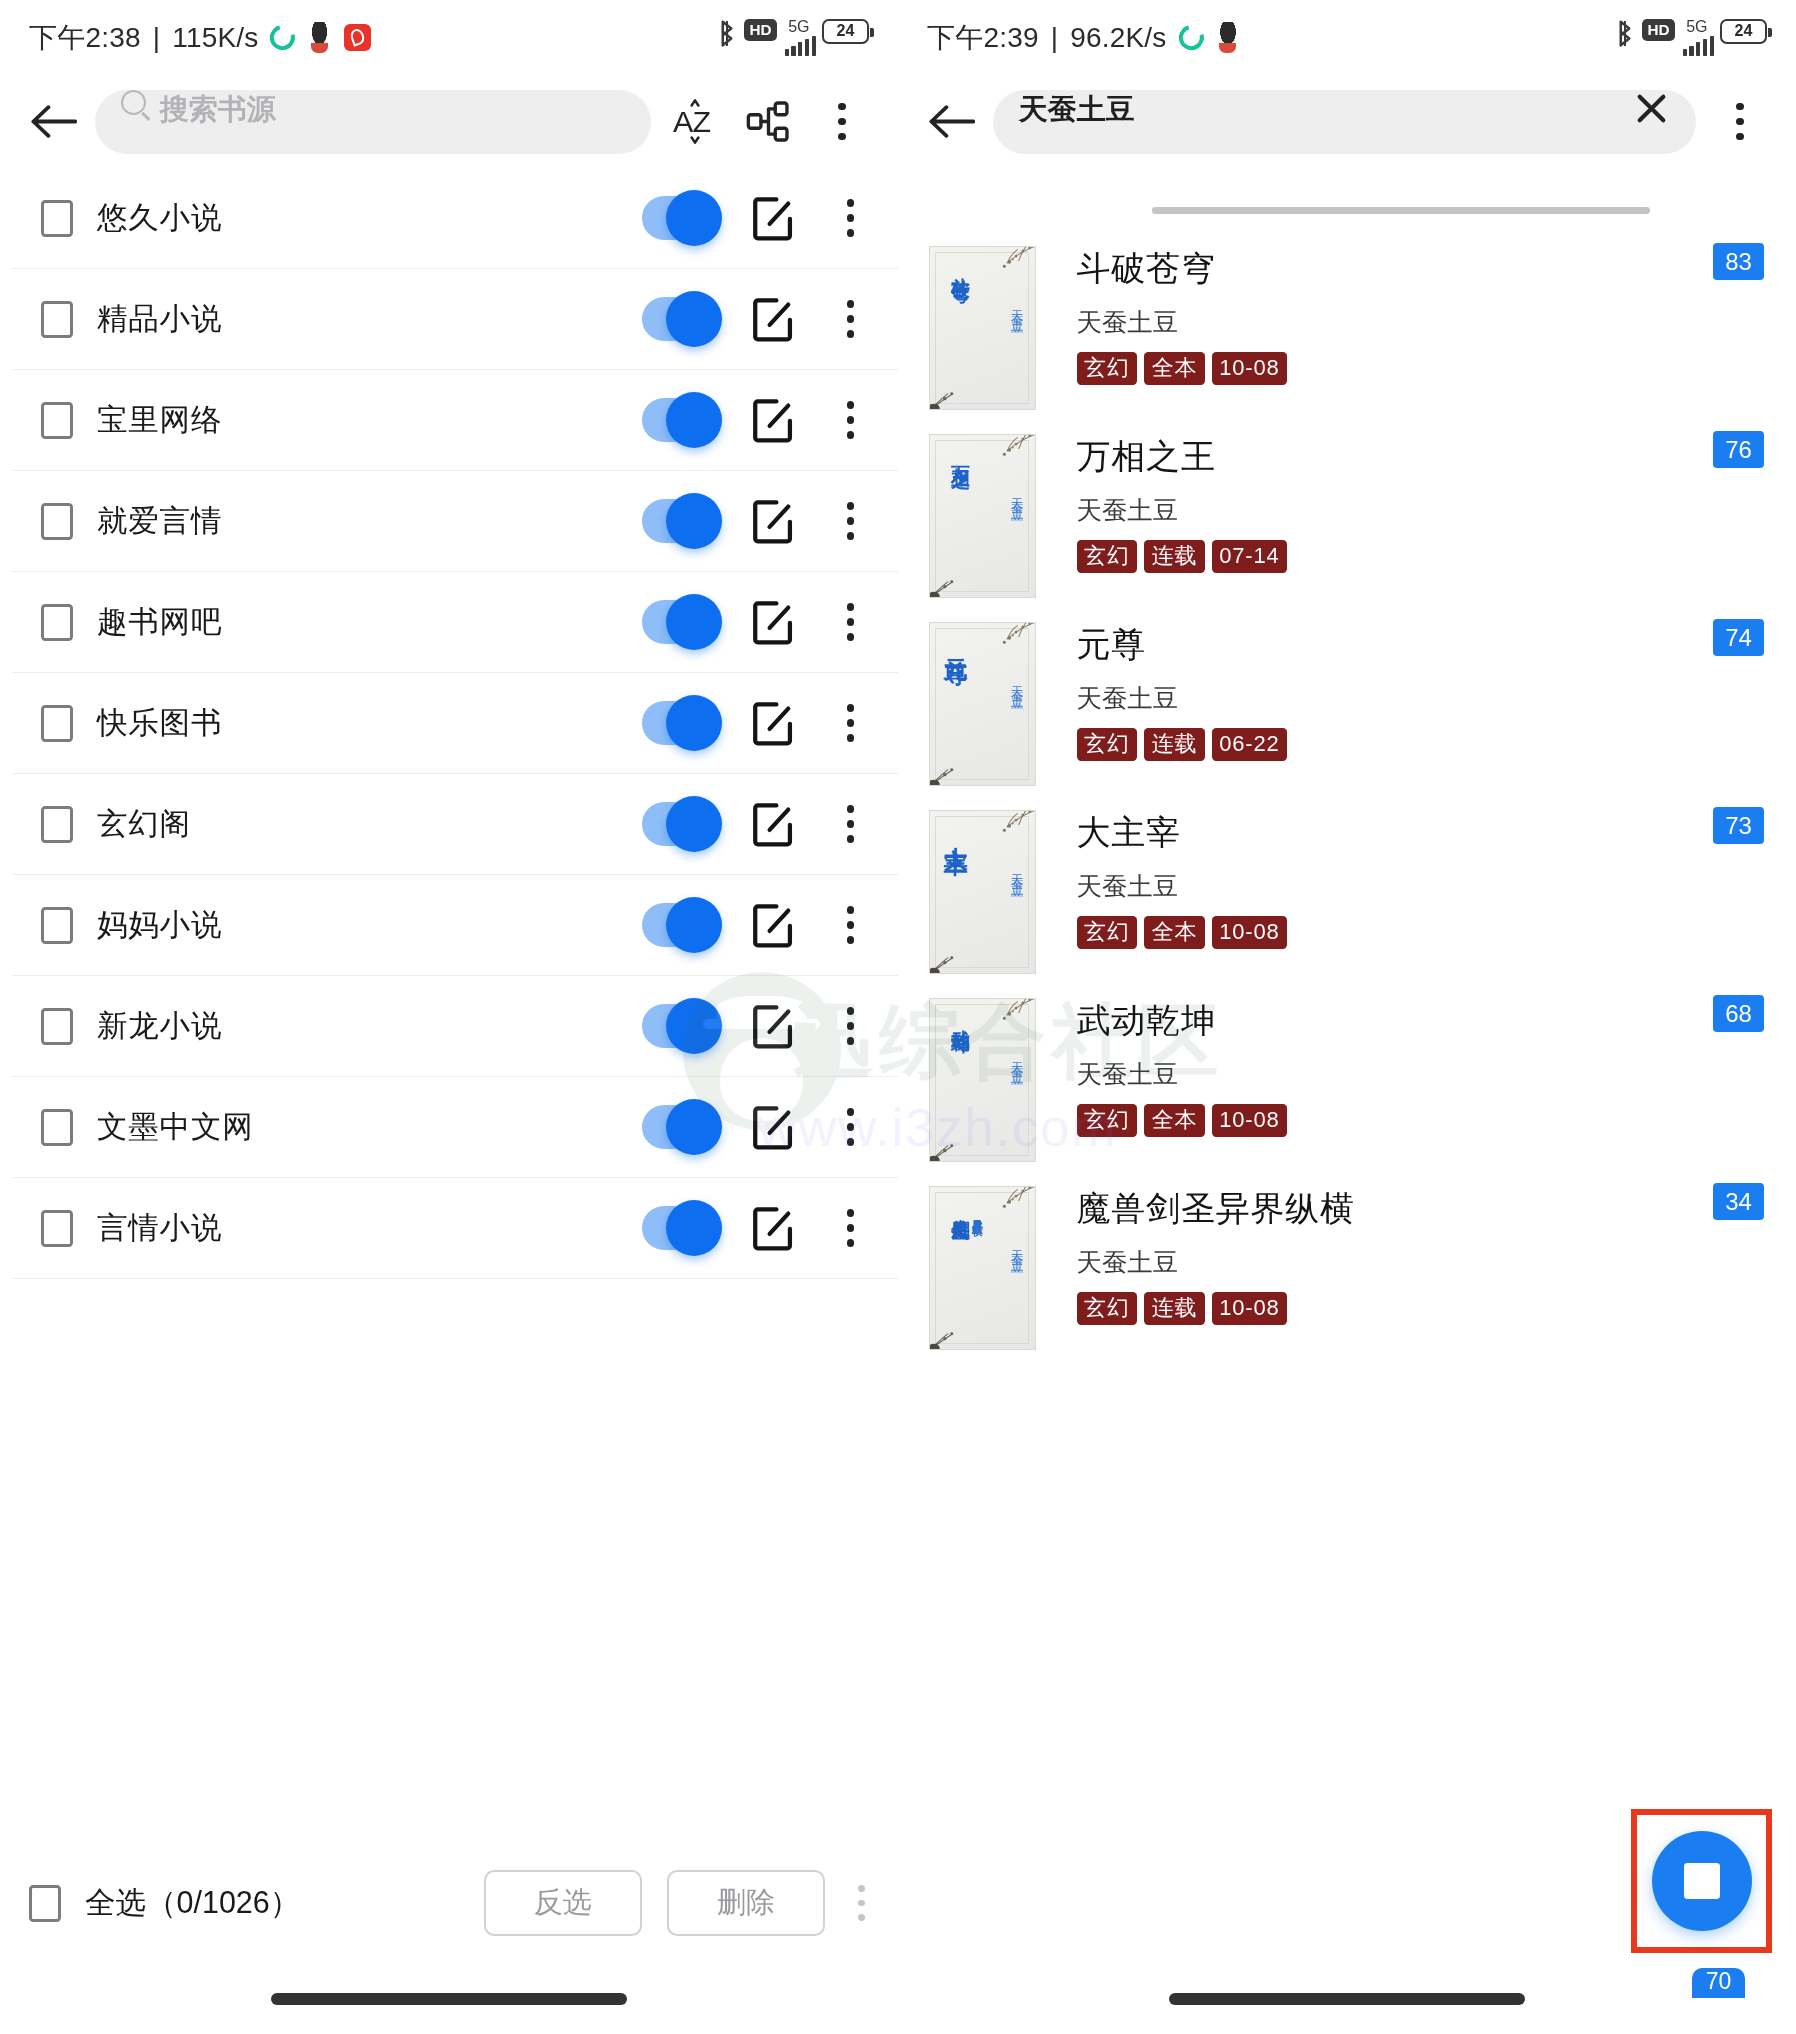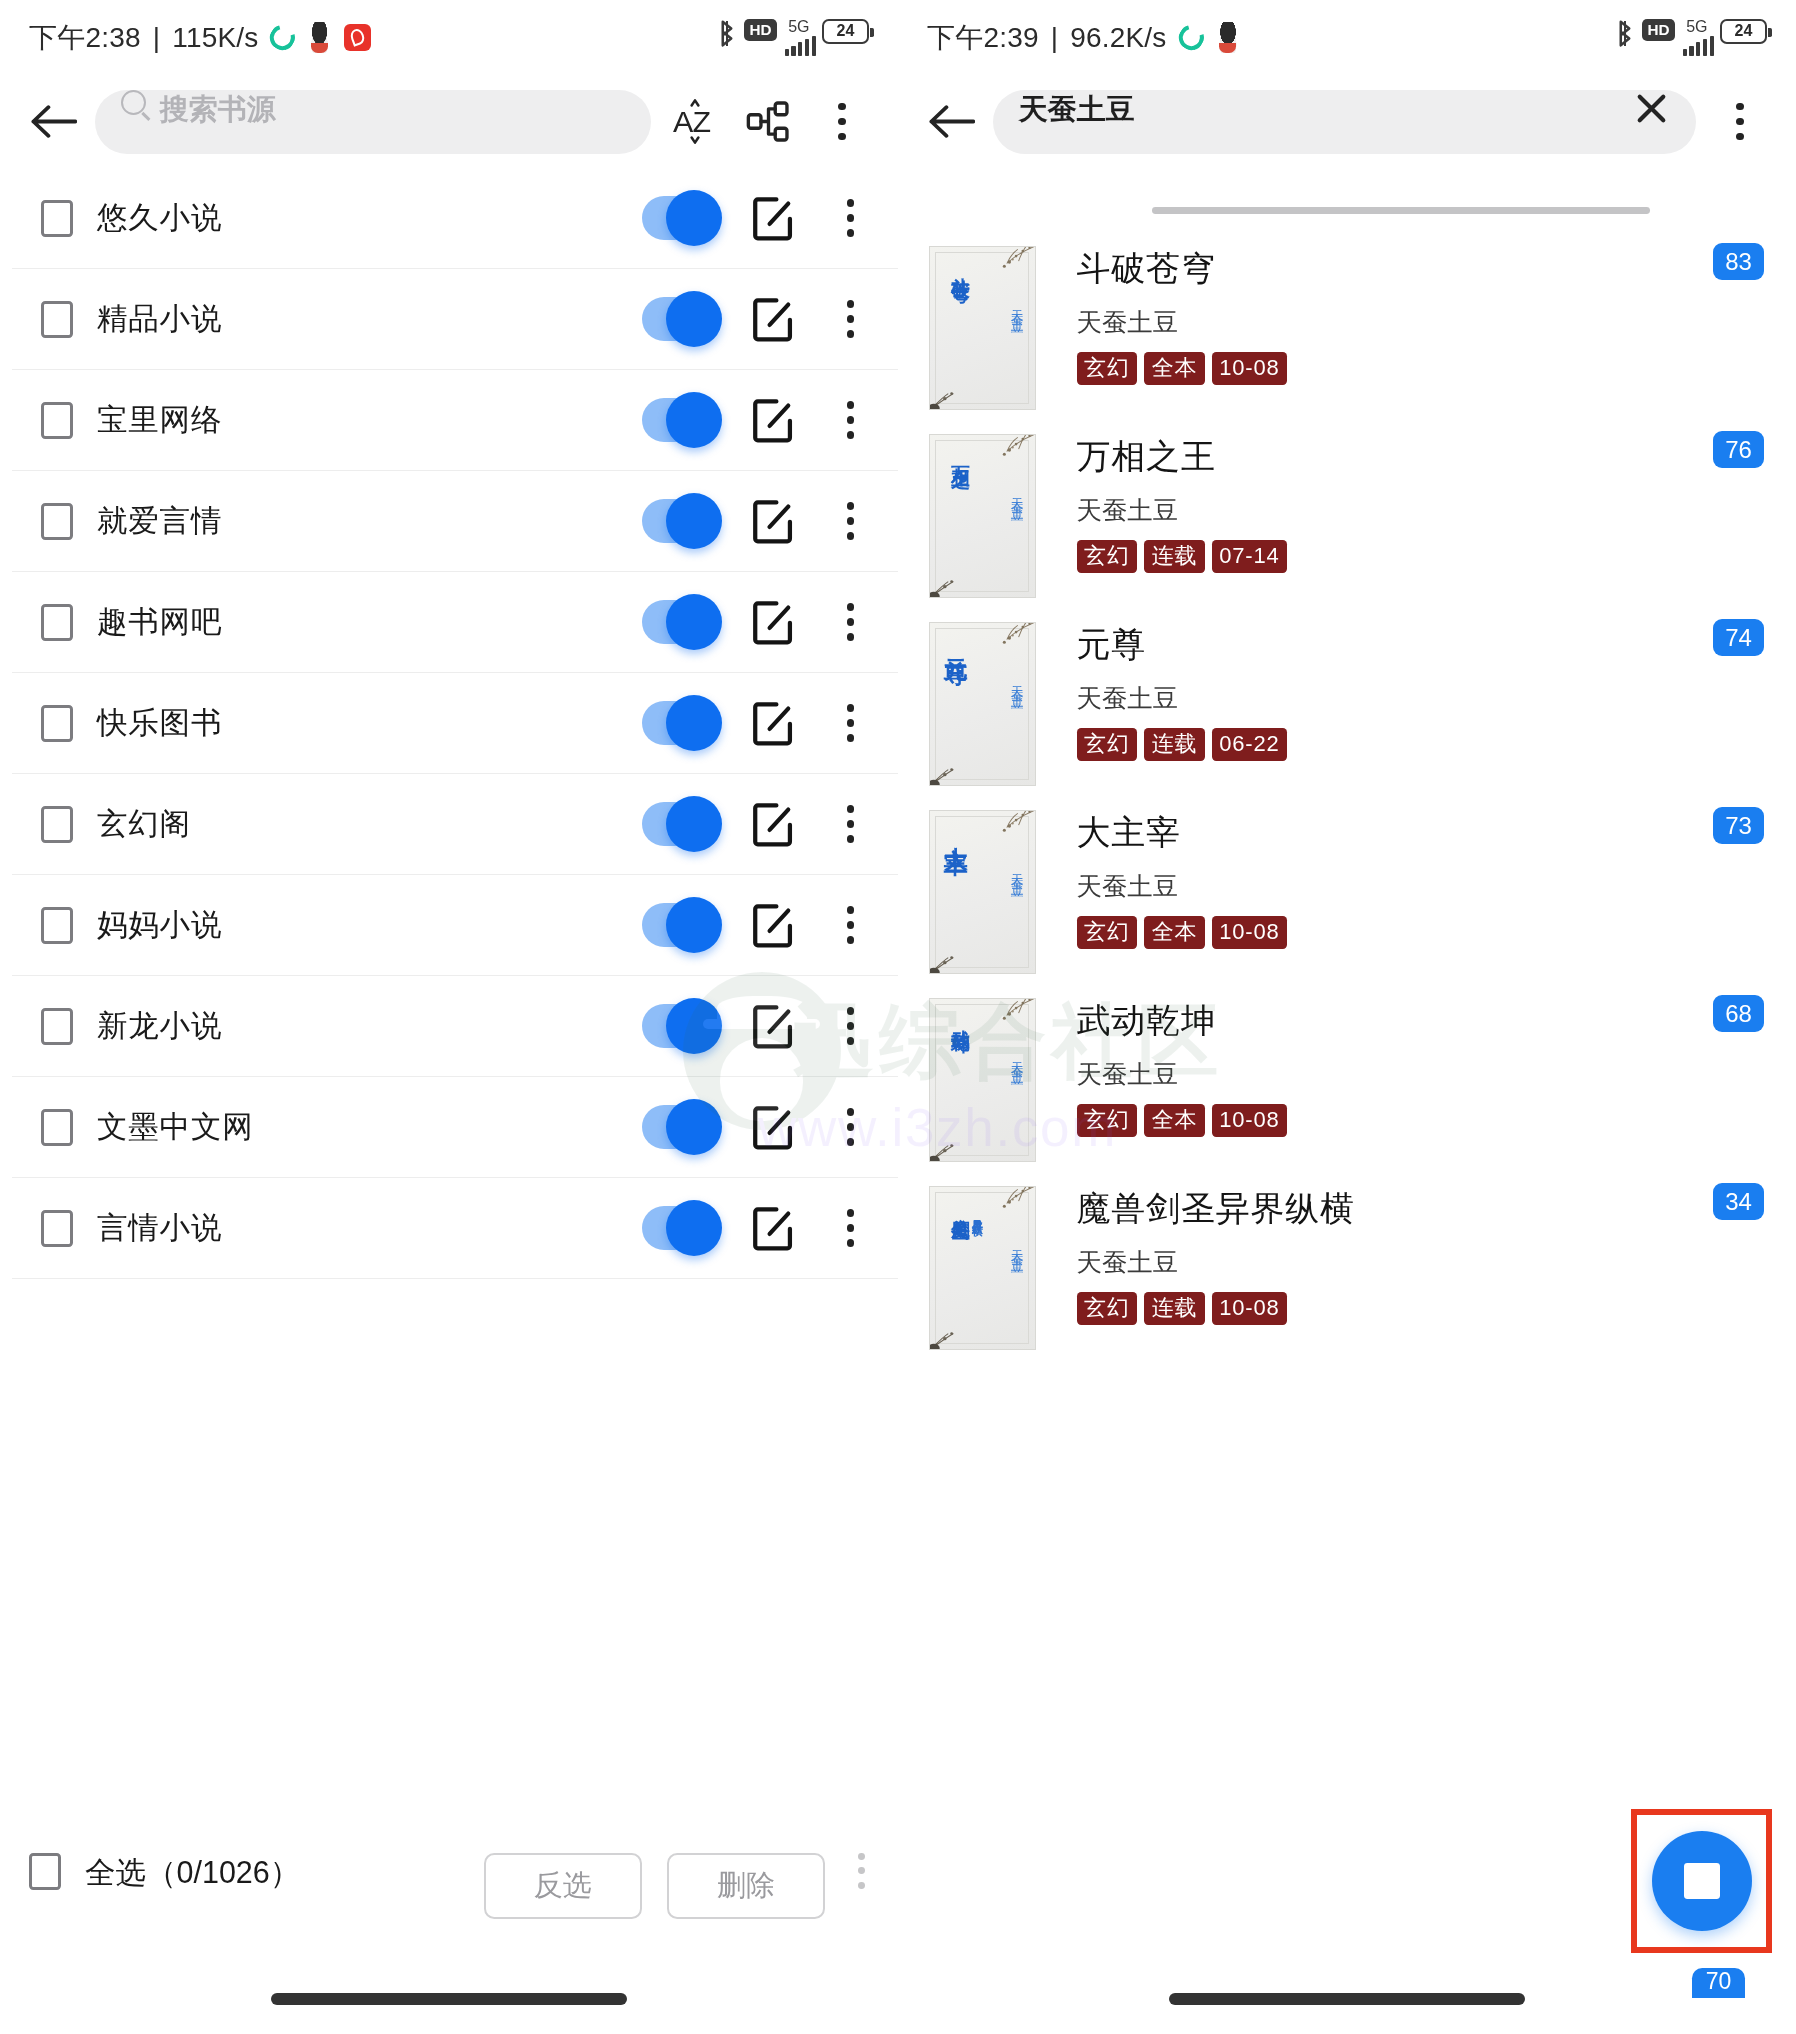--- a/index.html
+++ b/index.html
@@ -60,21 +60,21 @@
   .row{height:101px;display:flex;align-items:center;padding:0 29px;box-sizing:border-box;border-bottom:1.3px solid #ededed;}
   .cbox{width:32px;height:37px;border:3.4px solid #7c7c80;border-radius:4.2px;box-sizing:border-box;flex:none;background:#fff;}
   .rname{font-size:30.5px;color:#1a1a1a;margin-left:24px;letter-spacing:0.8px;white-space:nowrap;}
   .rspace{flex:1;}
   .sw{width:75px;height:44px;border-radius:22px;background:#8ebdf8;position:relative;flex:none;margin-right:34px;}
   .sw::after{content:"";position:absolute;right:-5.1px;top:-6px;width:56px;height:56px;border-radius:50%;background:#0e6ef0;box-shadow:0 4.2px 8.5px rgba(14,110,240,.35);}
   .edit{width:44px;height:46px;flex:none;margin-right:37px;}
   .kb-cell{width:37px;display:flex;justify-content:center;flex:none;}
 
   
-  .bottombar{position:absolute;left:0;right:0;bottom:81px;height:100px;background:#fff;display:flex;align-items:flex-start;padding:0 29px;box-sizing:border-box;}
+  .bottombar{position:absolute;left:0;right:0;bottom:81px;height:100px;background:#fff;display:flex;align-items:center;padding:0 29px;box-sizing:border-box;}
   .bb-label{font-size:30.5px;color:#1a1a1a;margin-left:24px;white-space:nowrap;}
   .bb-spacer{flex:1;}
   .btn{min-width:158px;height:66px;border:2.1px solid #d2d2d4;border-radius:10.2px;display:flex;align-items:center;justify-content:center;font-size:29px;color:#9a9a9e;background:#fff;margin-left:25.4px;box-sizing:border-box;}
   .bb-kebab{margin-left:32px;margin-right:3.4px;}
   .bb-kebab b{background:#c6c6c8;width:6.8px;height:6.8px;}
 
   
   .gesture{position:absolute;bottom:29px;left:50%;transform:translateX(-50%);width:356px;height:12px;border-radius:6px;background:#333;}
 
   
@@ -89,21 +89,21 @@
   .cover .vsub{position:absolute;left:40px;top:24px;writing-mode:vertical-rl;text-orientation:upright;font-size:11px;color:#2a6fd0;letter-spacing:1.7px;font-weight:700;}
   .cover .vauthor{position:absolute;right:9.3px;top:53px;writing-mode:vertical-rl;text-orientation:upright;font-size:12.7px;color:#3b7fd6;letter-spacing:4.2px;}
   .cover .branch{position:absolute;right:-5.1px;top:-6.8px;width:73px;height:47px;opacity:.85;}
   .cover .ink{position:absolute;left:-3.4px;bottom:-5.1px;width:53px;height:46px;opacity:.9;}
 
   .meta{flex:1;padding-left:41px;padding-top:3.4px;}
   .btitle{font-size:34px;color:#141414;letter-spacing:0.8px;line-height:1.1;}
   .bauthor{font-size:25.4px;color:#3a3a3a;margin-top:22px;line-height:1.1;}
   .tags{display:flex;gap:6.8px;margin-top:15.3px;}
   .tag{background:#7f1d1d;color:#fff;font-size:22px;padding:4.2px 7.6px 6px;border-radius:4.2px;line-height:1;letter-spacing:0.8px;}
-  .badge{position:absolute;right:32px;top:12px;min-width:51px;height:37px;background:#1a7ef0;color:#fff;border-radius:9px;display:flex;align-items:center;justify-content:center;font-size:24px;padding:0 8.5px;box-sizing:border-box;}
+  .badge{position:absolute;right:32px;top:12px;min-width:51px;height:37px;background:#1a7ef0;color:#fff;border-radius:4px;display:flex;align-items:center;justify-content:center;font-size:24px;padding:0 8.5px;box-sizing:border-box;}
 
   .fab{position:absolute;right:44px;bottom:103px;width:100px;height:100px;border-radius:50%;background:#1a7ef0;display:flex;align-items:center;justify-content:center;box-shadow:0 5.1px 13.6px rgba(26,126,240,.35);}
   .fab .stop{width:36px;height:36px;background:#fff;border-radius:3.4px;}
   .fab-ring{position:absolute;right:24px;bottom:81px;width:141px;height:144px;border:6px solid #e8381e;box-sizing:border-box;}
   .partial-badge{position:absolute;right:51px;bottom:36px;width:53px;height:30.5px;background:#1a7ef0;border-radius:10.2px 10.2px 0 0;color:#fff;font-size:23px;display:flex;align-items:flex-start;justify-content:center;overflow:hidden;}
 
   
   .wm{position:absolute;left:683px;top:941px;width:441px;height:254px;pointer-events:none;opacity:.085;}
   .wm .wtxt{position:absolute;left:110px;top:47px;font-size:81px;color:#3a6b4a;font-weight:700;letter-spacing:5.1px;white-space:nowrap;}
   .wm .wurl{position:absolute;left:75px;top:156px;font-size:53px;color:#8b5cf6;letter-spacing:1.7px;white-space:nowrap;}

